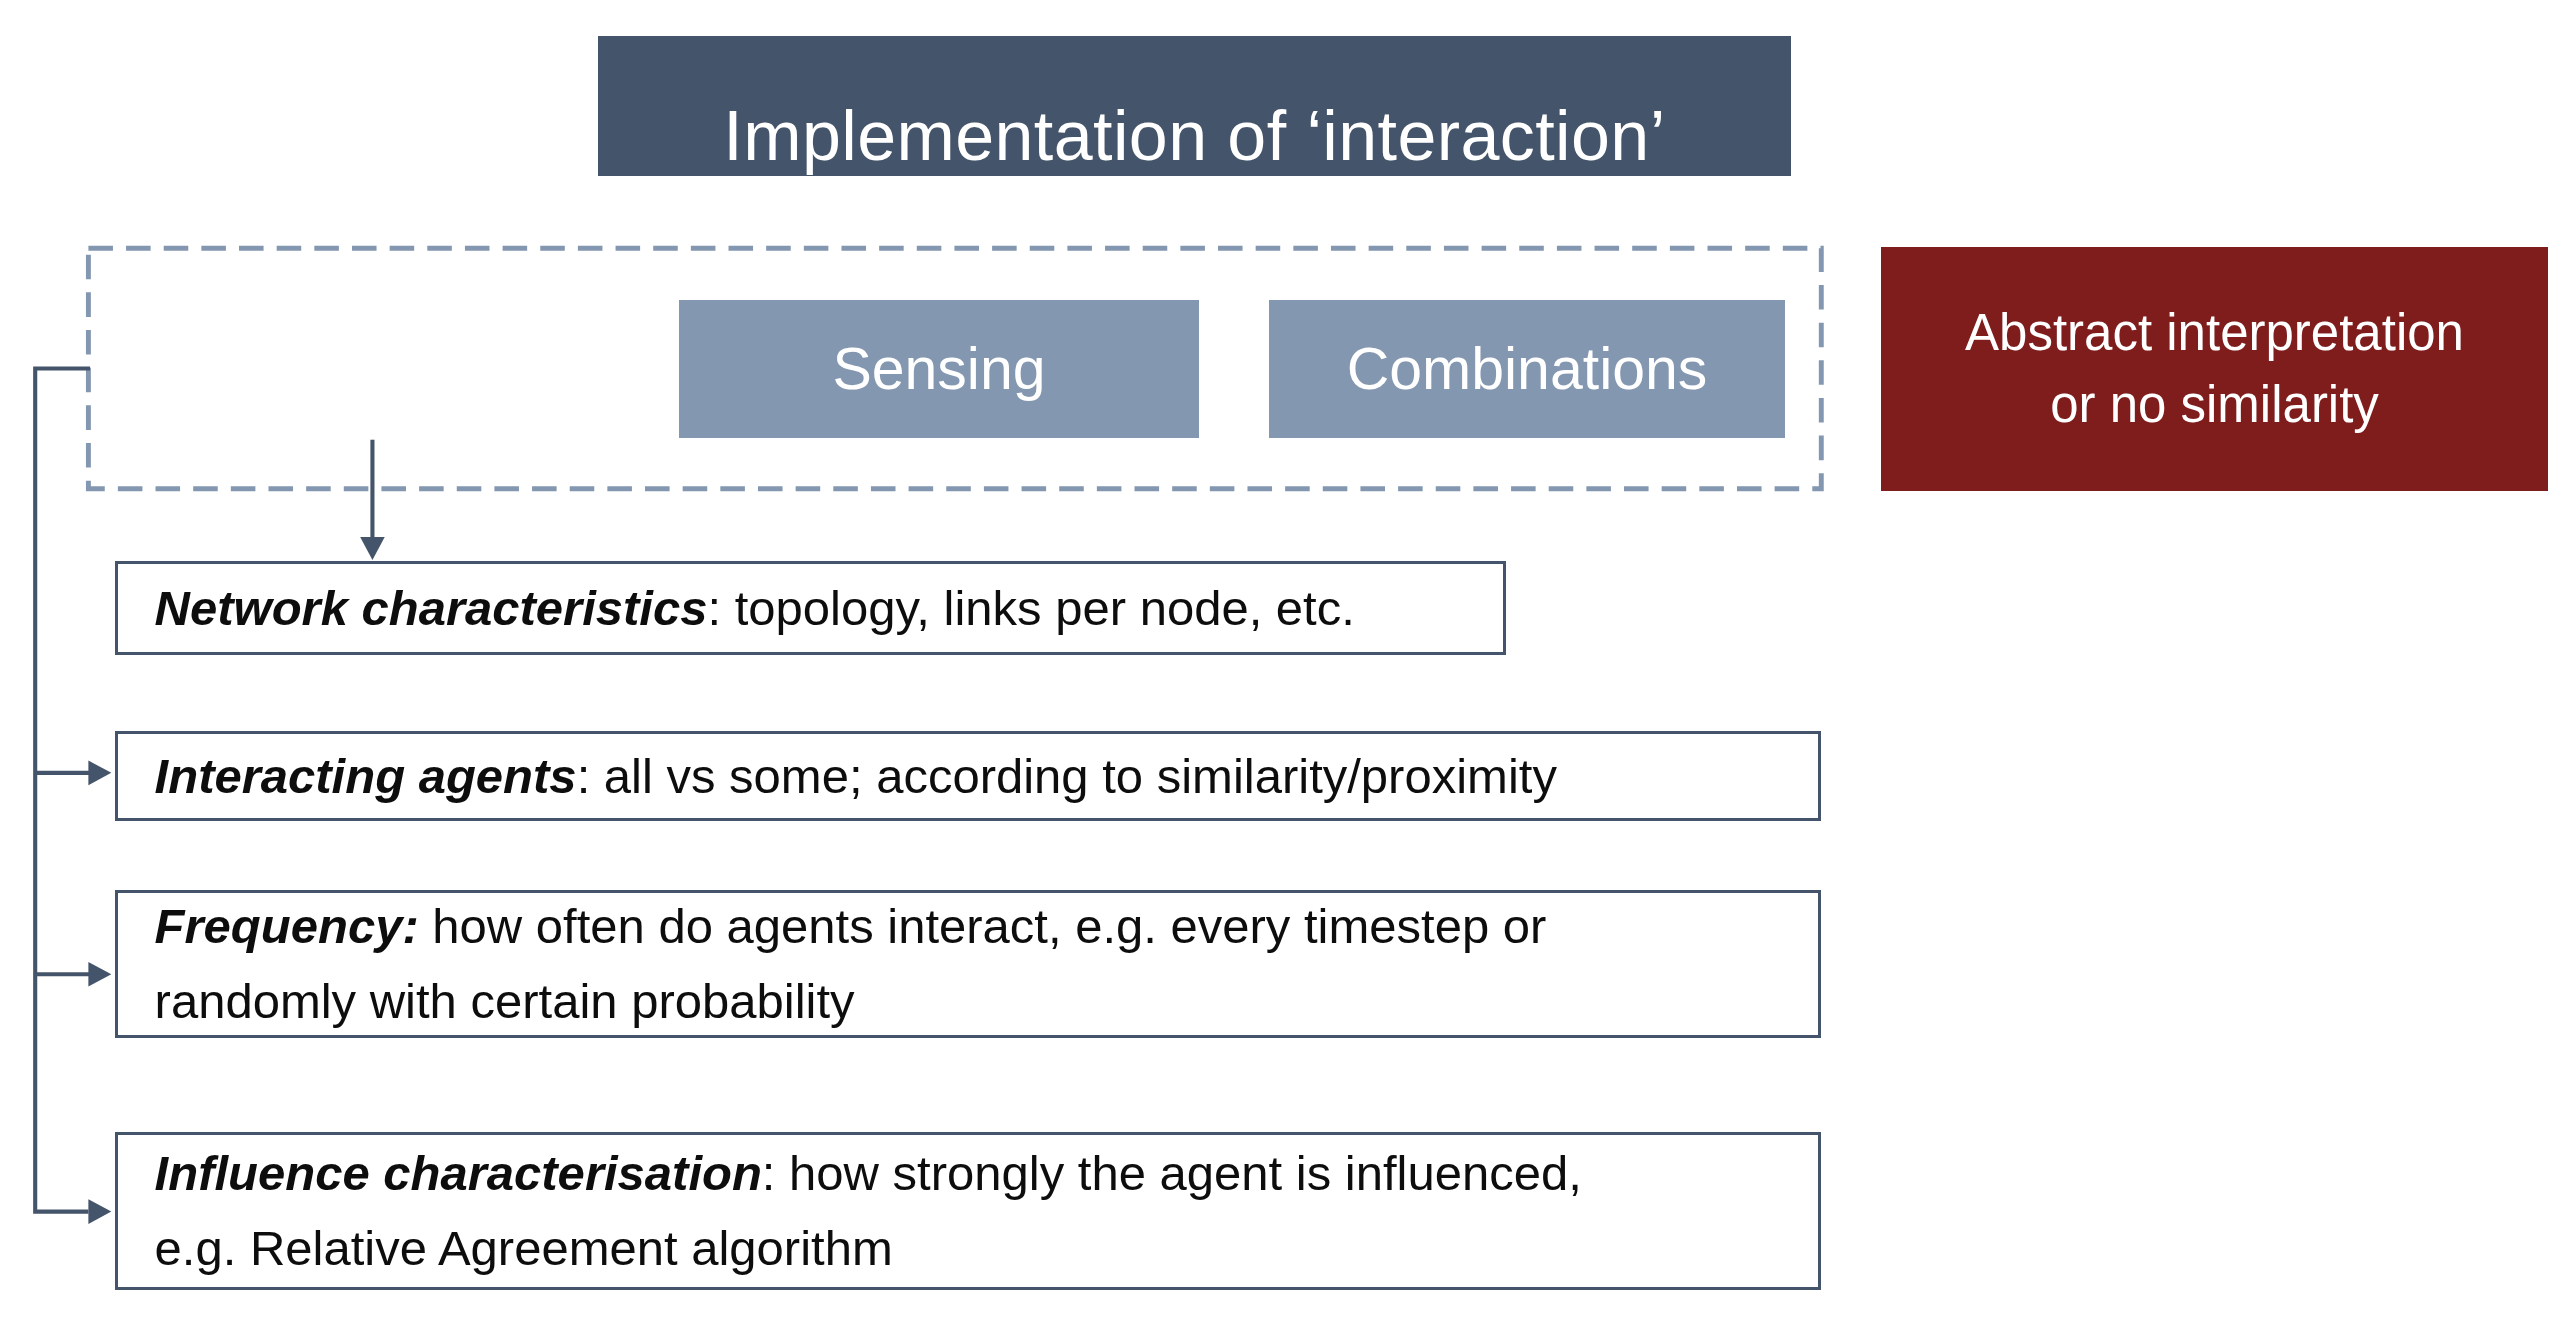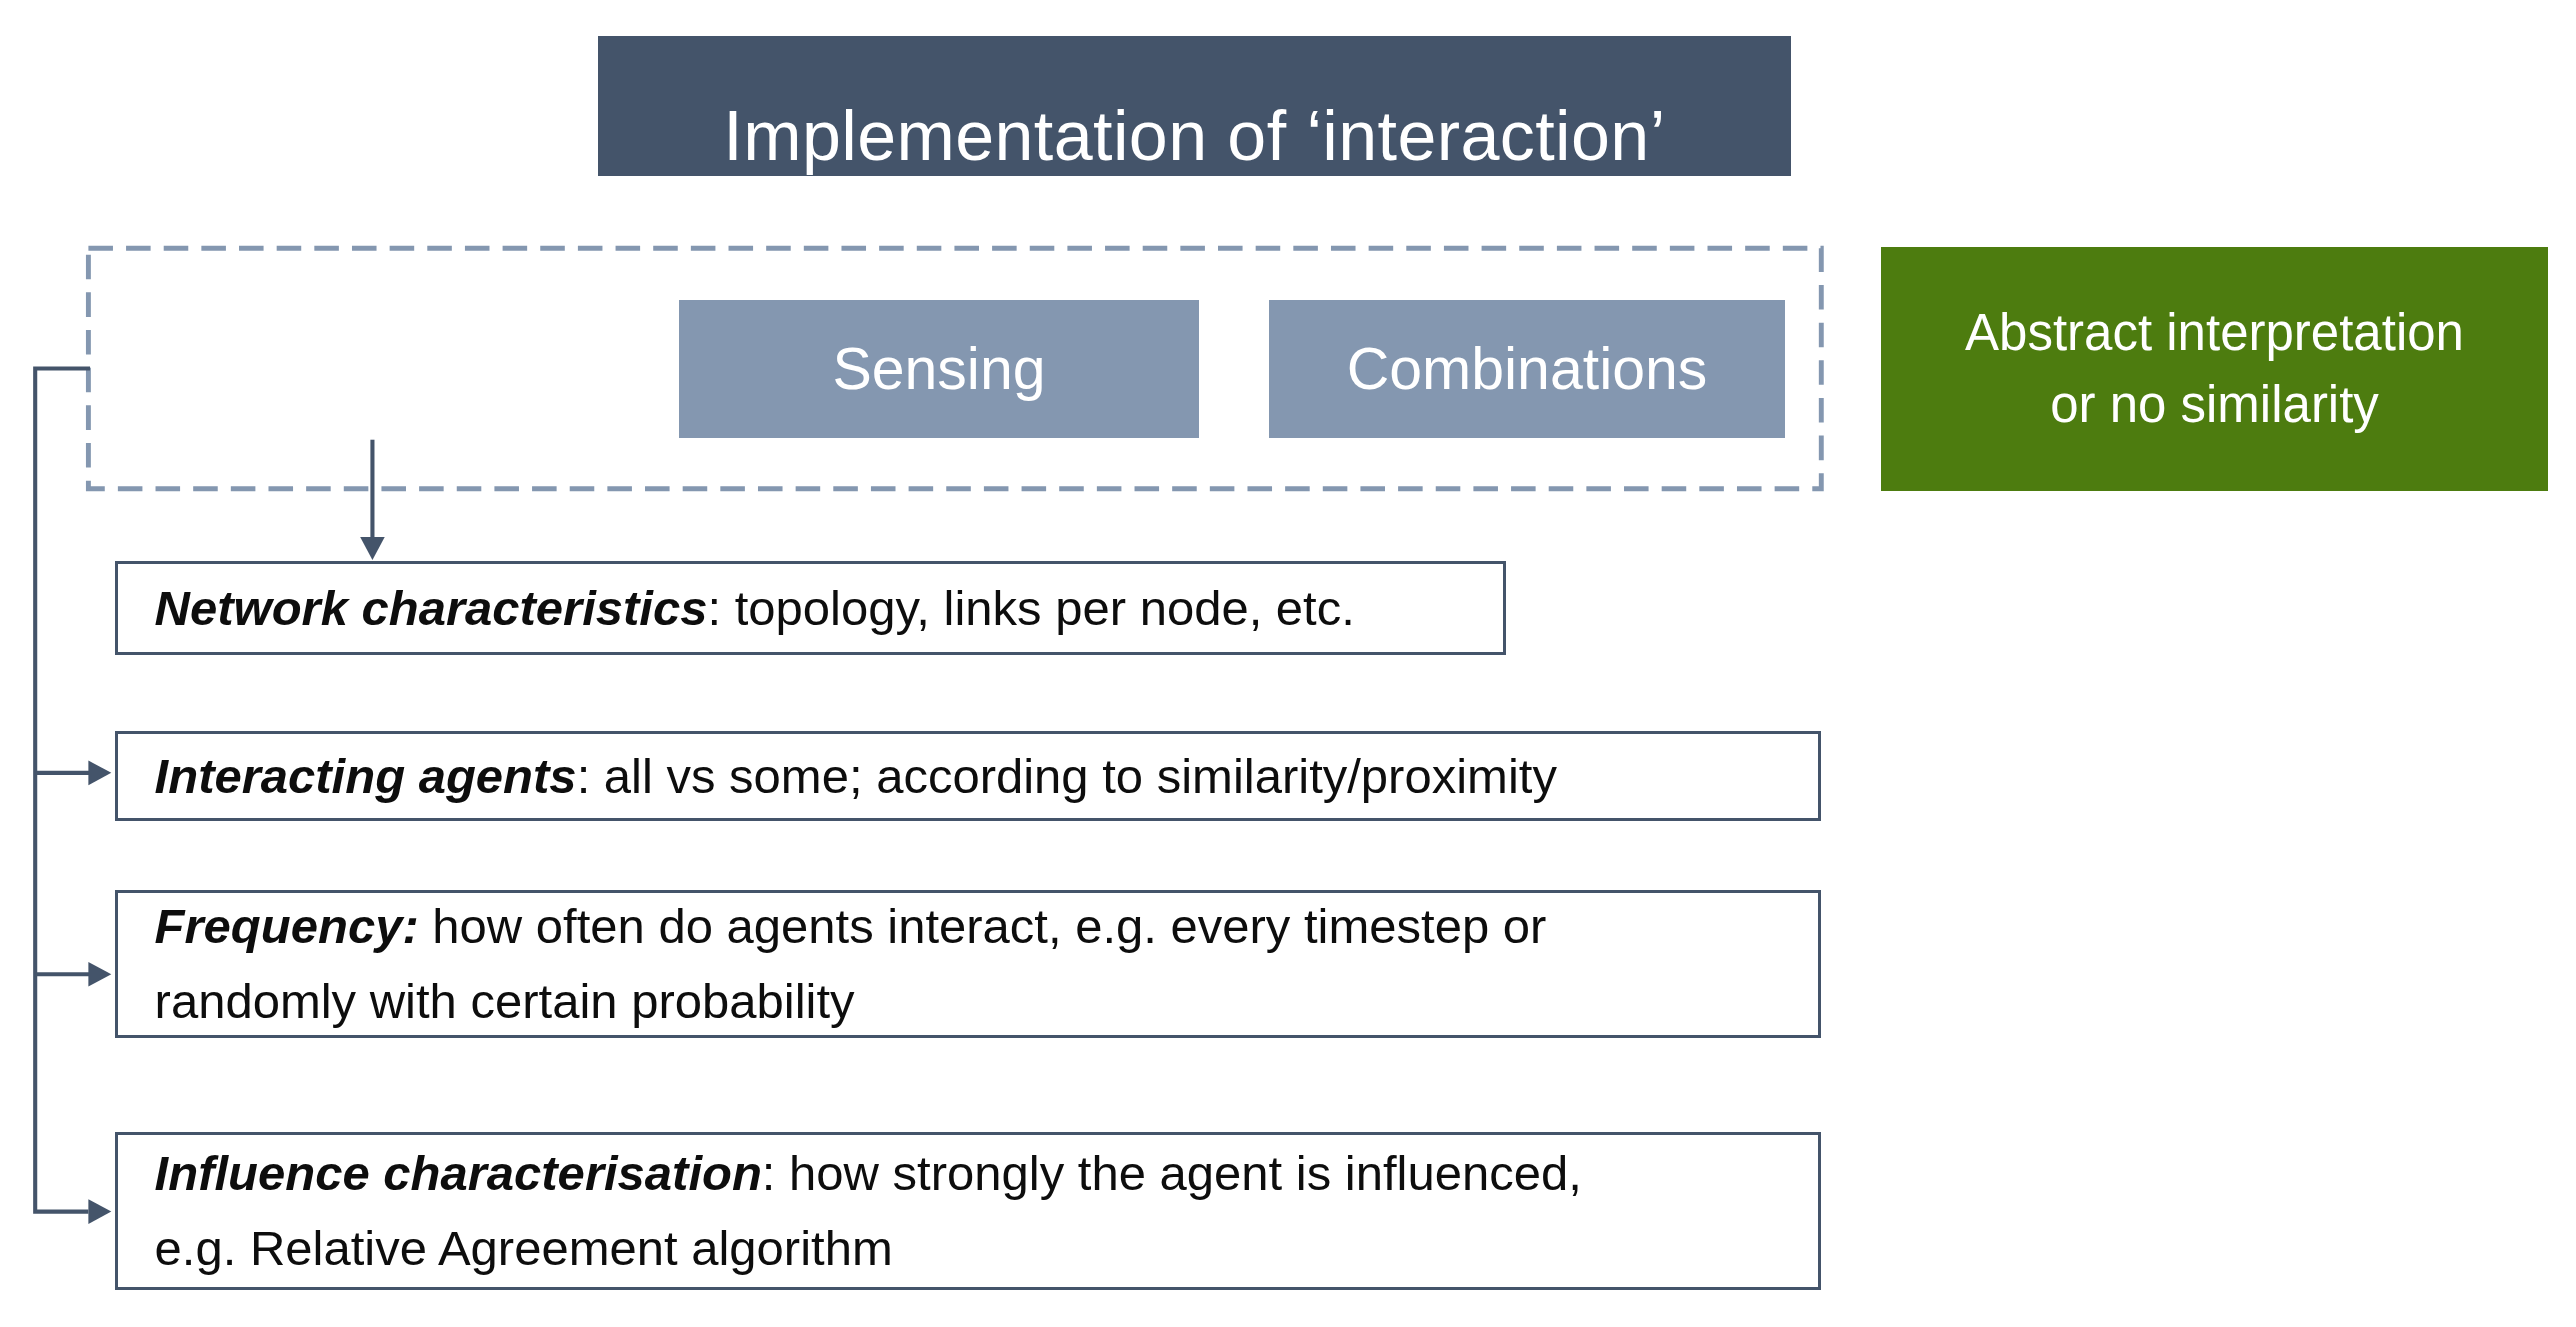--- a/index.html
+++ b/index.html
@@ -39,21 +39,21 @@
     font-size: 59px;
     text-align: center;
   }
   #cat-social   { left: 115px;  top: 300px; width: 510px; height: 138px; }
   #cat-sensing  { left: 679px;  top: 300px; width: 520px; height: 138px; }
   #cat-combi    { left: 1269px; top: 300px; width: 516px; height: 138px; }
   #side-box {
     position: absolute;
     left: 1881px; top: 247px;
     width: 667px; height: 244px;
-    background: #4d7c0f;
+    background: #7f1d1d;
     color: #ffffff;
     display: flex;
     flex-direction: column;
     align-items: center;
     justify-content: center;
     font-size: 51px;
     line-height: 72px;
     text-align: center;
   }
   .detail {

